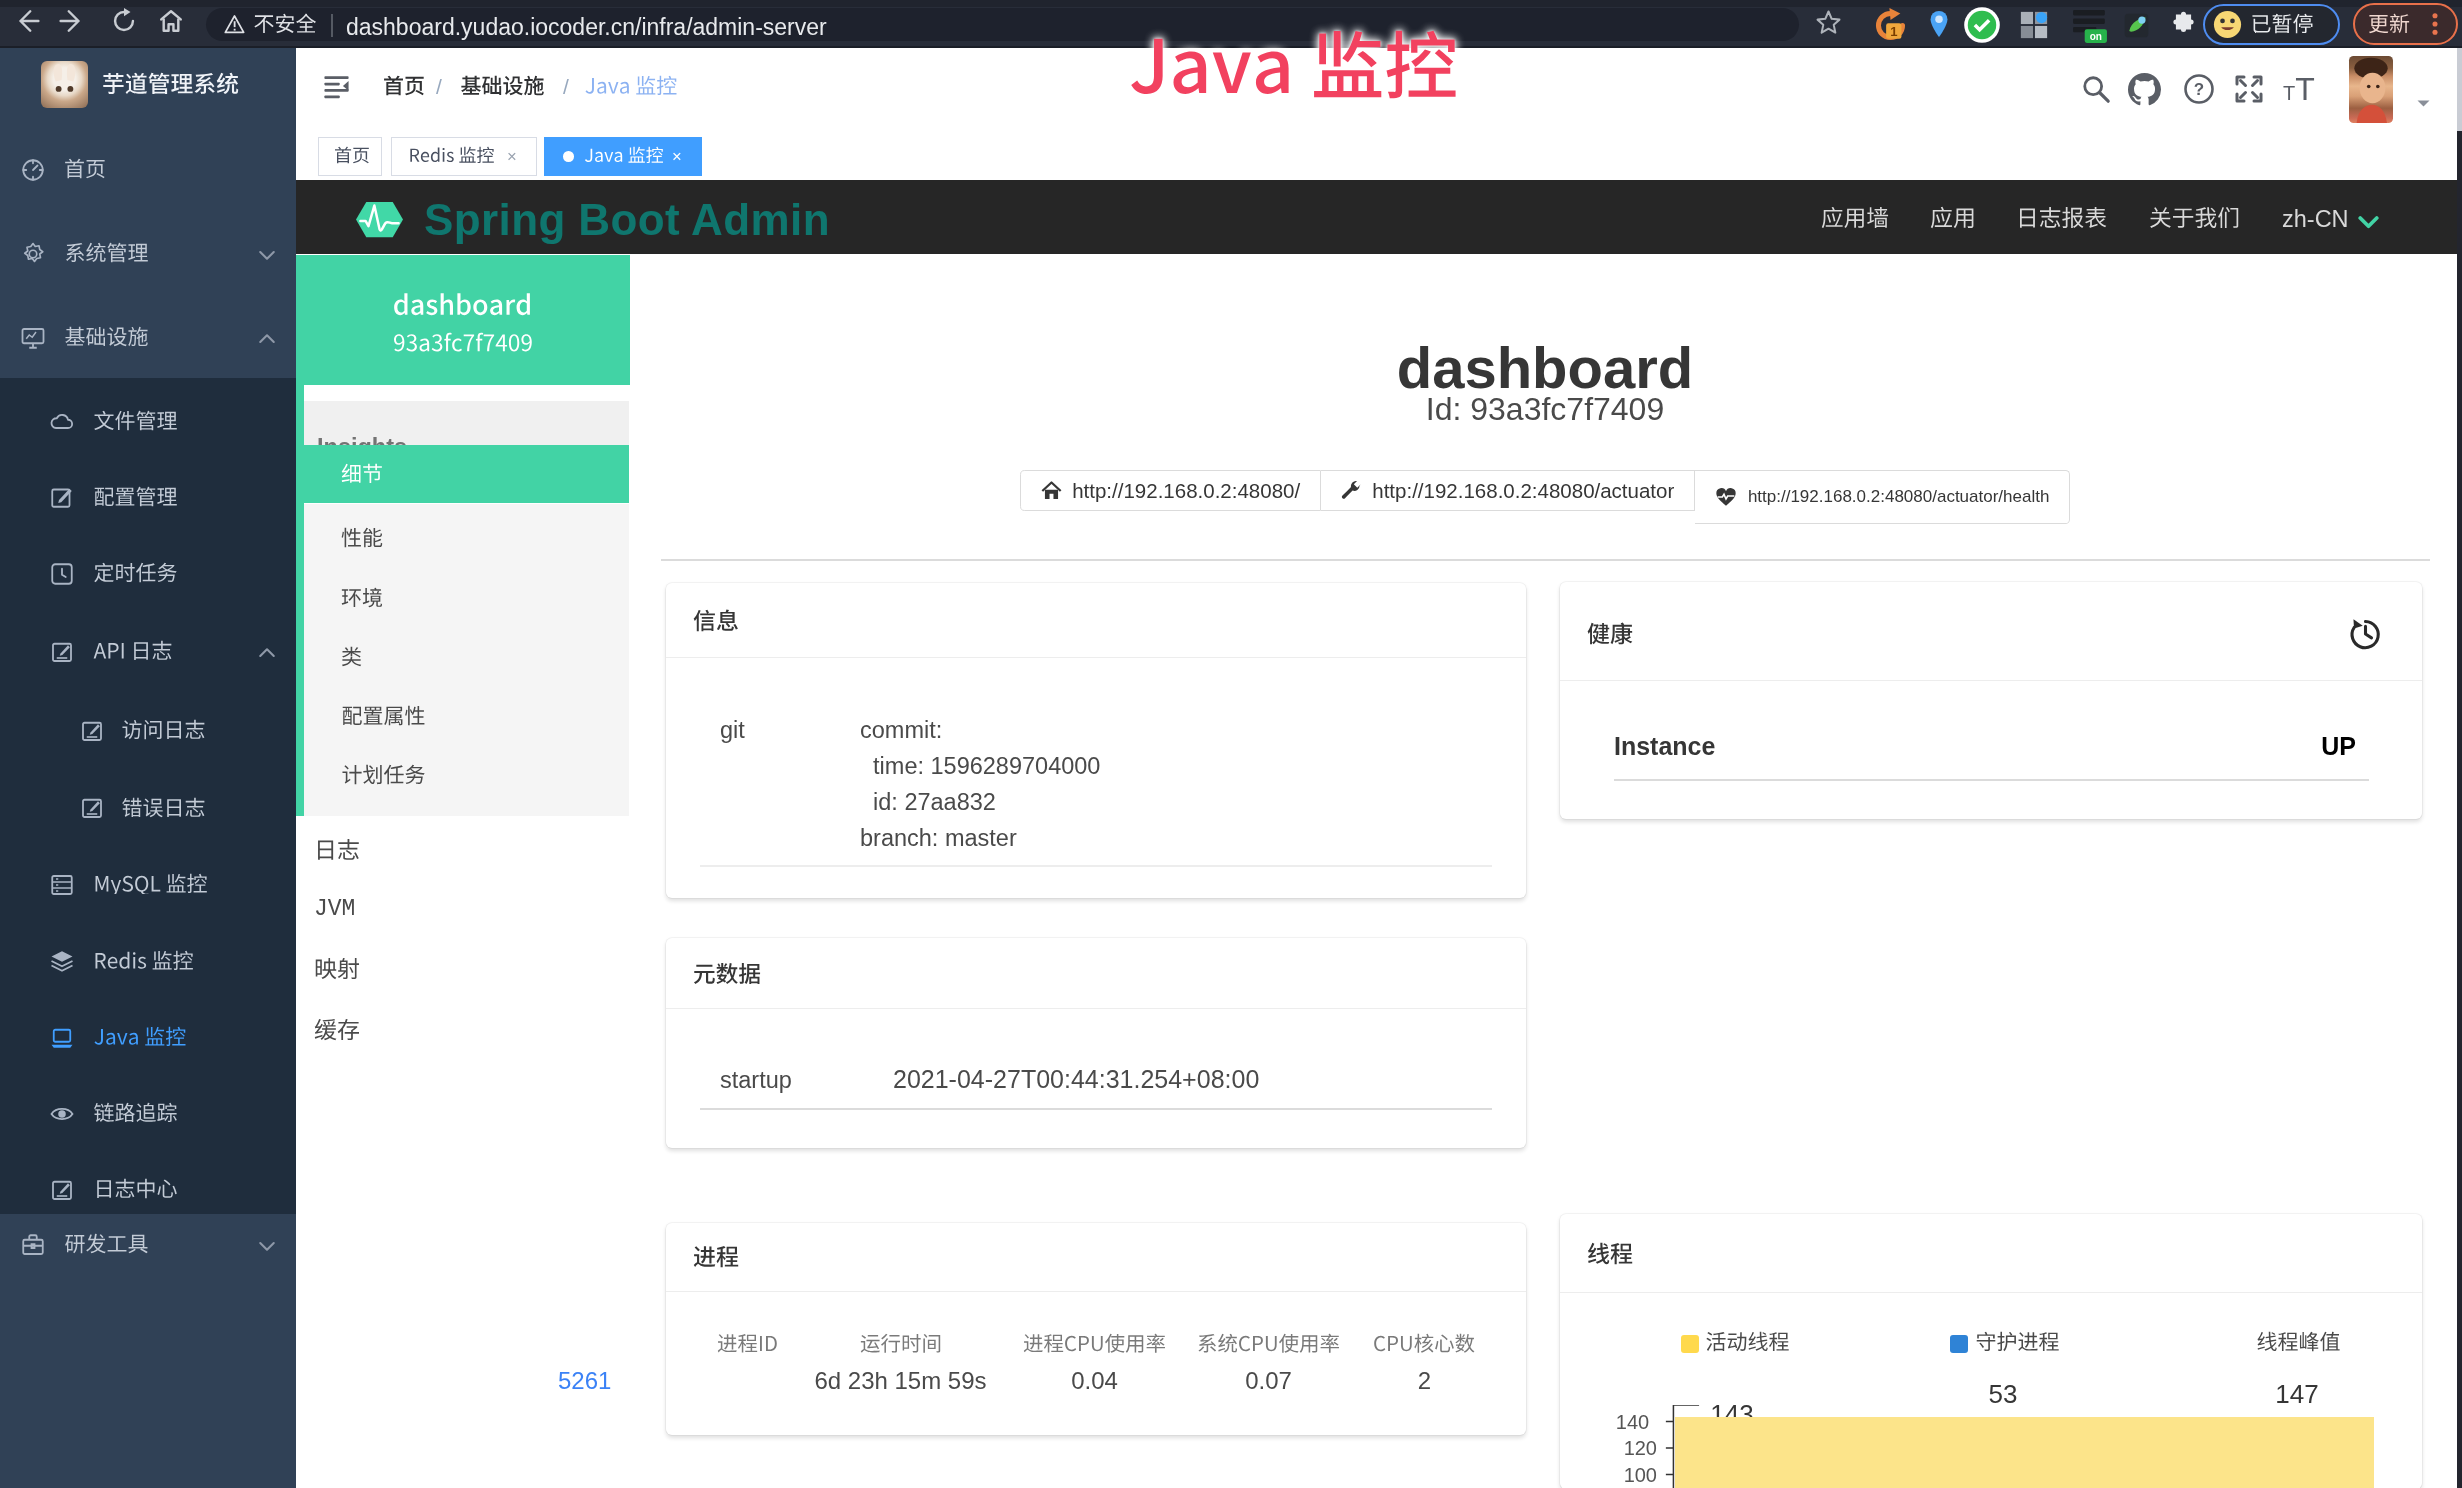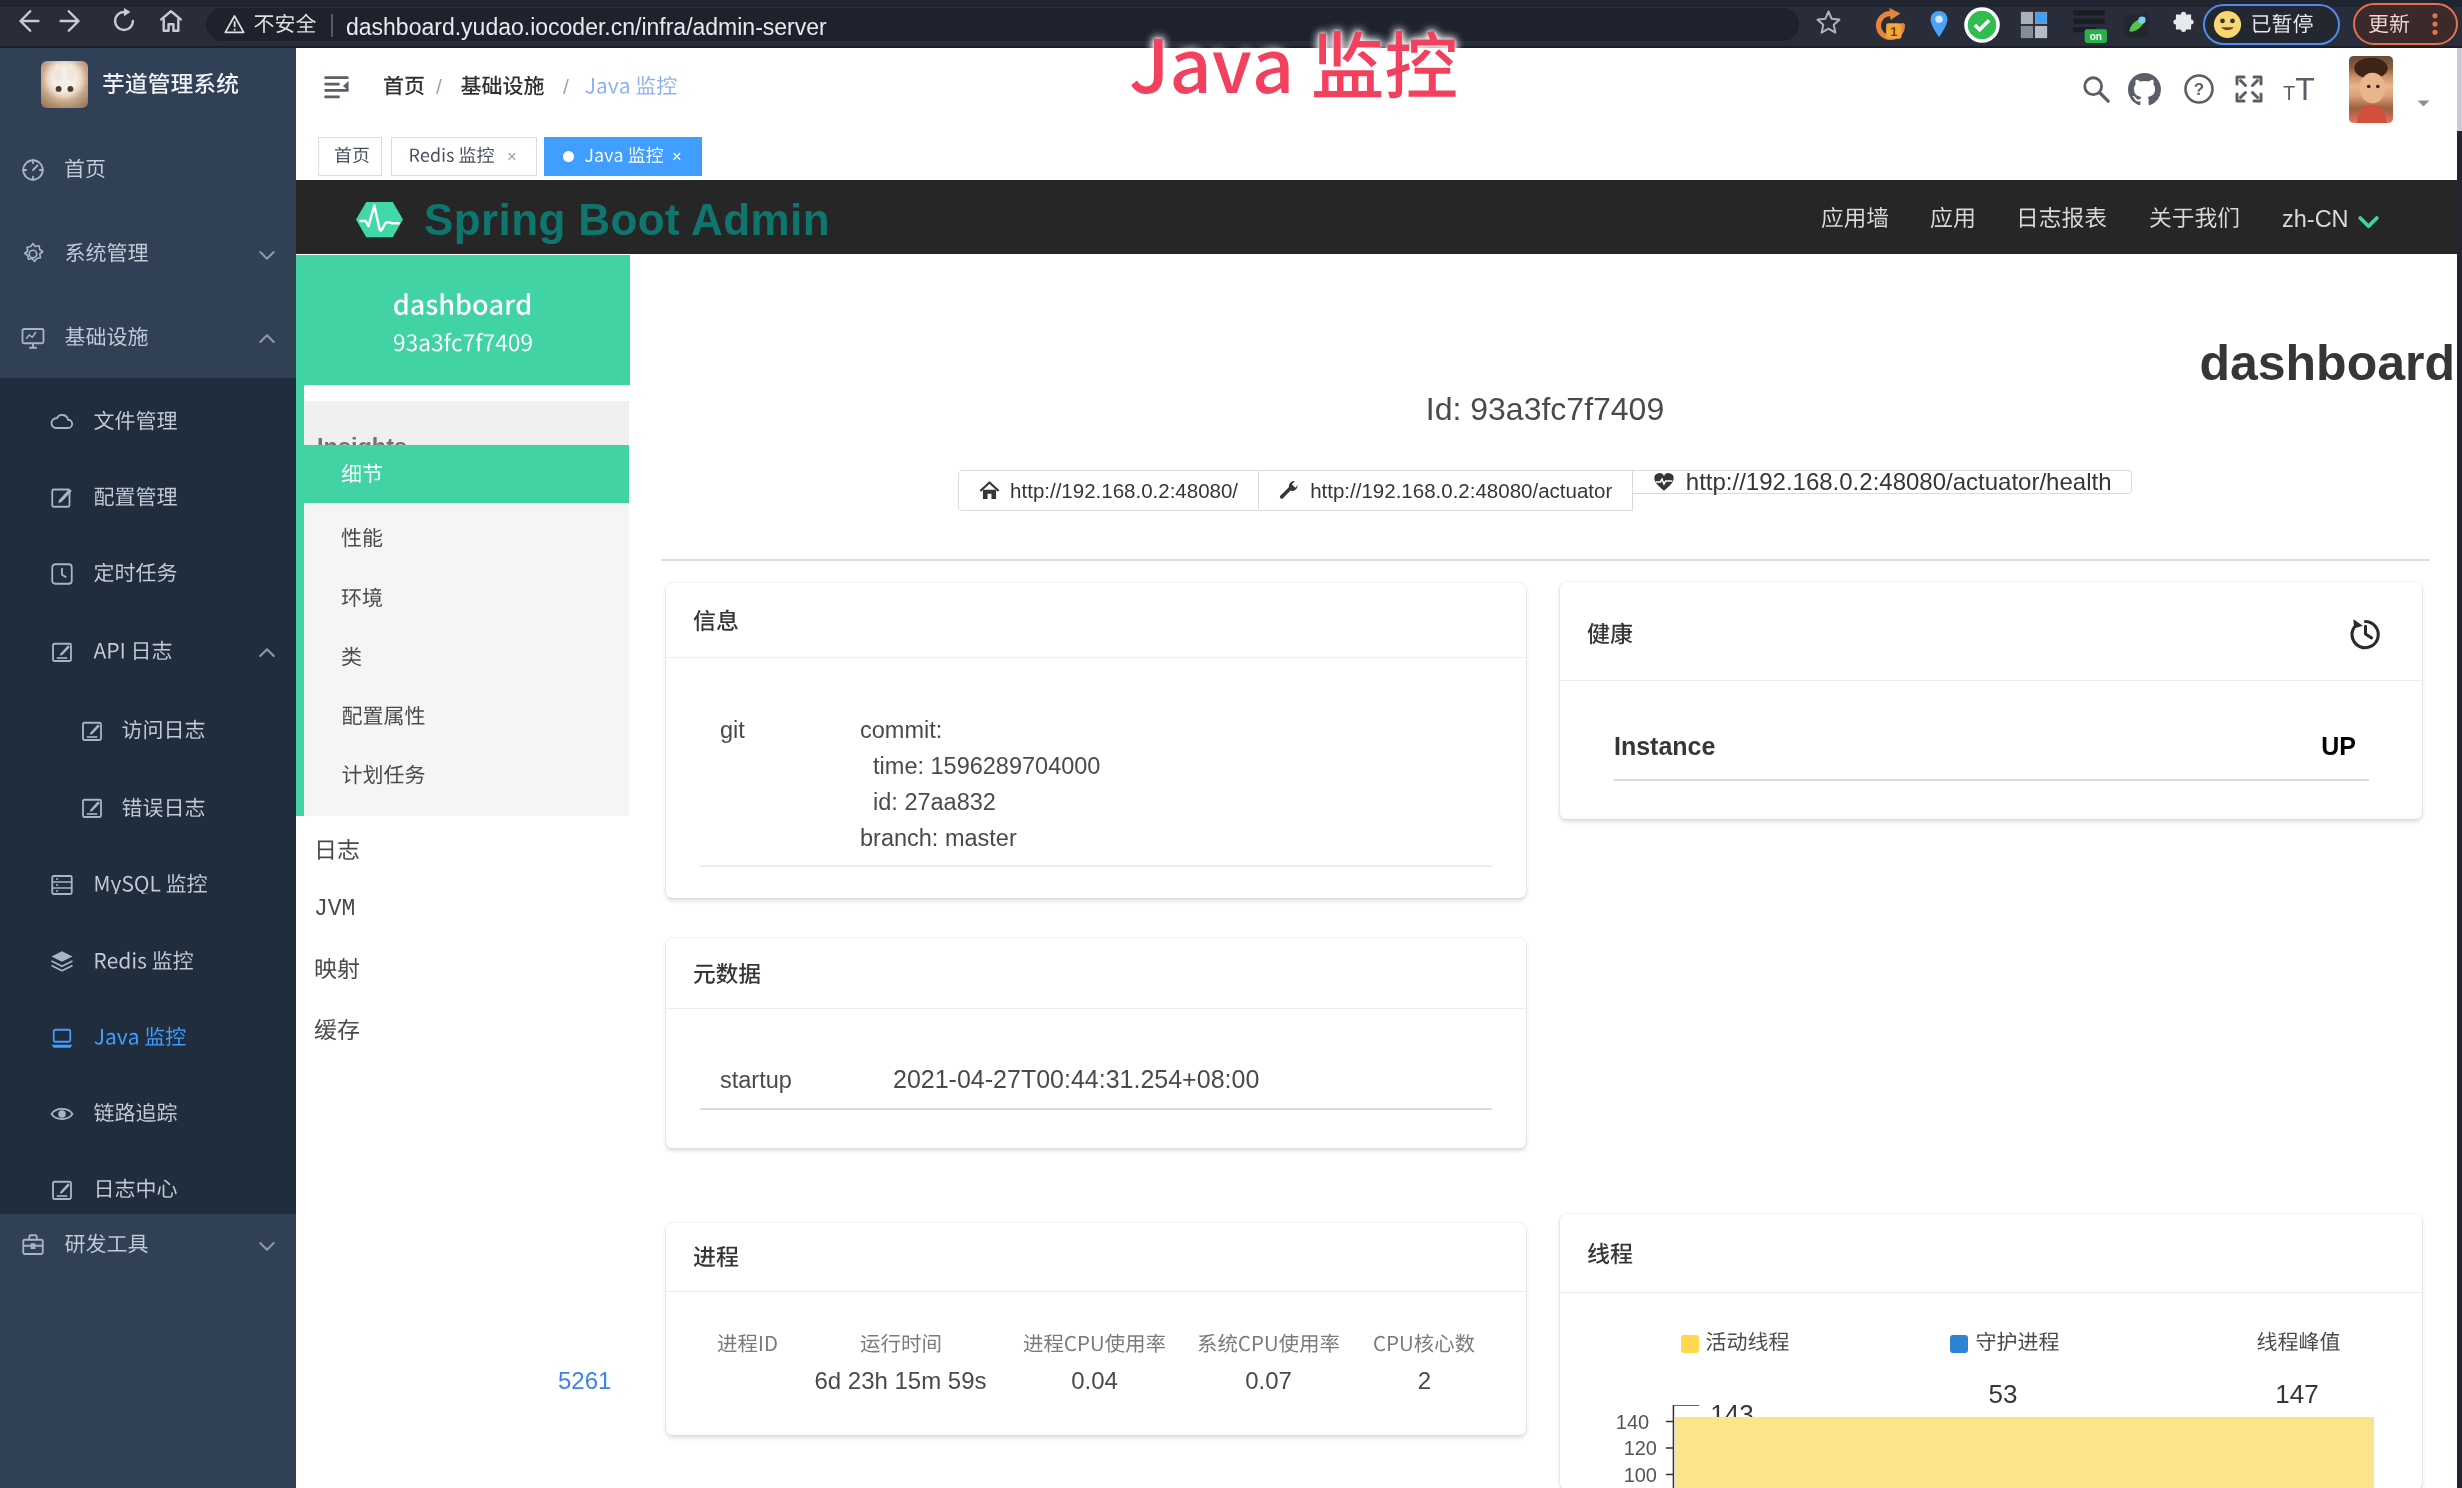--- a/index.html
+++ b/index.html
@@ -343,31 +343,31 @@
 <svg style="position:absolute;left:314px;top:838px;" width="46" height="23" viewBox="0 -880 2000 1000" fill="#4a4a4a">
     <path d="M253 -352H752V-71H253ZM253 -426V-697H752V-426ZM176 -772V69H253V4H752V64H832V-772Z M1270 -256V-38C1270 44 1301 66 1416 66C1440 66 1618 66 1644 66C1741 66 1765 33 1776 -98C1755 -103 1724 -113 1707 -126C1702 -19 1693 -2 1639 -2C1600 -2 1450 -2 1420 -2C1356 -2 1345 -9 1345 -39V-256ZM1378 -316C1460 -268 1556 -194 1601 -143L1656 -194C1608 -246 1510 -315 1430 -361ZM1744 -232C1794 -147 1850 -33 1873 36L1946 5C1921 -62 1862 -174 1812 -257ZM1150 -247C1130 -169 1095 -68 1050 -5L1117 30C1162 -36 1196 -143 1217 -224ZM1459 -840V-696H1056V-624H1459V-454H1121V-383H1886V-454H1537V-624H1947V-696H1537V-840Z"></path>
   </svg>
 <svg style="position:absolute;left:314px;top:957px;" width="46" height="23" viewBox="0 -880 2000 1000" fill="#4a4a4a">
     <path d="M630 -835V-680H438V-349H371V-280H614C586 -159 513 -54 326 22C342 35 363 62 373 78C553 3 635 -102 672 -221C721 -81 801 24 920 83C931 64 952 36 969 22C846 -30 764 -139 721 -280H966V-349H908V-680H699V-835ZM506 -349V-611H630V-454C630 -418 629 -383 625 -349ZM838 -349H695C698 -383 699 -418 699 -454V-611H838ZM270 -410V-178H145V-410ZM270 -476H145V-699H270ZM76 -767V-28H145V-110H340V-767Z M1533 -421C1583 -349 1632 -250 1650 -185L1714 -214C1693 -279 1644 -375 1591 -447ZM1191 -529H1390V-446H1191ZM1191 -586V-668H1390V-586ZM1191 -390H1390V-305H1191ZM1052 -305V-238H1307C1237 -148 1136 -70 1031 -20C1046 -8 1072 20 1082 34C1197 -29 1310 -124 1388 -238H1390V-4C1390 10 1385 15 1370 15C1355 16 1307 17 1256 15C1265 33 1276 63 1280 81C1350 81 1396 79 1424 69C1450 57 1460 36 1460 -4V-728H1298C1311 -758 1327 -795 1340 -830L1263 -841C1256 -808 1242 -763 1228 -728H1123V-305ZM1778 -836V-609H1498V-537H1778V-14C1778 4 1771 8 1753 9C1737 10 1681 10 1619 8C1630 28 1641 60 1645 79C1727 80 1777 78 1807 65C1837 54 1849 33 1849 -14V-537H1958V-609H1849V-836Z"></path>
   </svg>
 <svg style="position:absolute;left:314px;top:1018px;" width="46" height="23" viewBox="0 -880 2000 1000" fill="#4a4a4a">
     <path d="M35 -52 52 22C141 -10 260 -51 373 -91L361 -151C239 -113 116 -75 35 -52ZM599 -718C611 -674 622 -616 626 -582L690 -597C685 -629 672 -685 659 -728ZM879 -833C762 -807 549 -790 375 -784C382 -768 391 -743 392 -726C569 -730 786 -747 923 -777ZM56 -424C71 -431 95 -437 218 -451C174 -388 134 -338 116 -318C85 -282 61 -257 40 -252C48 -234 59 -199 63 -184C84 -196 118 -205 368 -256C366 -272 365 -300 366 -320L169 -284C247 -372 324 -480 388 -589L325 -627C306 -590 284 -553 262 -518L135 -507C194 -593 253 -703 298 -810L224 -839C183 -720 111 -591 88 -558C67 -524 49 -501 31 -497C40 -477 52 -440 56 -424ZM420 -697C438 -657 458 -603 467 -570L528 -591C519 -622 497 -674 478 -713ZM840 -739C819 -689 781 -619 747 -570H390V-508H511L504 -429H350V-365H495C471 -220 418 -63 283 26C300 38 323 61 333 78C426 13 484 -79 520 -179C552 -131 590 -88 635 -52C576 -16 507 8 432 25C445 38 466 66 473 82C554 62 628 32 692 -11C759 32 839 64 927 83C937 63 958 34 974 19C891 4 815 -22 750 -57C811 -113 858 -186 888 -281L846 -300L832 -297H554L567 -365H952V-429H576L584 -508H940V-570H820C849 -614 883 -667 911 -716ZM559 -239H800C775 -180 738 -132 693 -93C636 -134 591 -183 559 -239Z M1613 -349V-266H1335V-196H1613V-10C1613 4 1610 8 1592 9C1574 10 1514 10 1448 8C1458 29 1468 58 1471 79C1557 79 1613 79 1647 68C1680 56 1689 35 1689 -9V-196H1957V-266H1689V-324C1762 -370 1840 -432 1894 -492L1846 -529L1831 -525H1420V-456H1761C1718 -416 1663 -375 1613 -349ZM1385 -840C1373 -797 1359 -753 1342 -709H1063V-637H1311C1246 -499 1153 -370 1031 -284C1043 -267 1061 -235 1069 -216C1112 -247 1152 -282 1188 -320V78H1264V-411C1316 -481 1358 -557 1394 -637H1939V-709H1424C1438 -746 1451 -784 1462 -821Z"></path>
   </svg>
 <div style="position:absolute;left:314px;top:896px;font-size:23px;color:#4a4a4a;font-family:Liberation Mono, monospace;">JVM</div>
-<div style="position:absolute;left:635px;top:334px;width:1820px;text-align:right;font-size:50px;font-weight:bold;color:#363636;">dashboard</div>
+<div style="position:absolute;left:635px;top:334px;width:1820px;text-align:center;font-size:58px;font-weight:bold;color:#363636;">dashboard</div>
 <div style="position:absolute;left:635px;top:391px;width:1820px;text-align:center;font-size:32px;color:#4a4a4a;">Id: 93a3fc7f7409</div>
 <div style="position:absolute;left:635px;top:470px;width:1820px;display:flex;justify-content:center;">
 <div style="display:flex;align-items:center;height:41px;border:1.5px solid #dbdbdb;background:#fff;padding:0 20px;font-size:20.5px;color:#363636;border-radius:4.6px 0 0 4.6px;"><svg width="21" height="20" viewBox="0 0 32 30" style="margin-right:10.6px;flex:none">
         <path d="M2 15 L16 2 L30 15" stroke="#363636" stroke-width="3.4" fill="none" stroke-linejoin="round"></path>
         <path d="M6 13 V27 H13 V19 H19 V27 H26 V13" fill="#363636"></path>
       </svg>http://192.168.0.2:48080/</div>
 <div style="display:flex;align-items:center;height:41px;border:1.5px solid #dbdbdb;background:#fff;padding:0 20px;font-size:20.5px;color:#363636;border-left:none;"><svg width="20.5" height="20.5" viewBox="0 0 32 32" style="margin-right:10.6px;flex:none">
         <path d="M29 9a8 8 0 0 1-10.9 7.4L9.6 25l-3.3 3.3a2.8 2.8 0 0 1-4-4L10 16.6 15.6 11A8 8 0 0 1 25 1.6L20 6.5 25.4 12 30.3 7A8 8 0 0 1 29 9z" fill="#363636"></path>
       </svg>http://192.168.0.2:48080/actuator</div>
-<div style="display:flex;align-items:center;height:24px;border:1.5px solid #dbdbdb;background:#fff;padding:0 20px;font-size:24px;color:#363636;border-left:none;border-radius:0 4.6px 4.6px 0;"><svg width="22" height="20" viewBox="0 0 33 30" style="margin-right:10.6px;flex:none">
+<div style="display:flex;align-items:center;height:54px;border:1.5px solid #dbdbdb;background:#fff;padding:0 20px;font-size:17px;color:#363636;border-left:none;border-radius:0 4.6px 4.6px 0;"><svg width="22" height="20" viewBox="0 0 33 30" style="margin-right:10.6px;flex:none">
         <path d="M16.5 28 C8 21 2 15.5 2 9.5 A7.5 7.5 0 0 1 16.5 6.5 A7.5 7.5 0 0 1 31 9.5 C31 15.5 25 21 16.5 28 Z" fill="#363636"></path>
         <path d="M4 15 h7 l2.5-4 3 7 2.5-4.5 h10" stroke="#fff" stroke-width="2.4" fill="none"></path>
       </svg>http://192.168.0.2:48080/actuator/health</div>
 </div>
 <div style="position:absolute;left:661px;top:559px;width:1769px;height:1.5px;background:#dbdbdb;"></div>
 <div style="position:absolute;background:#fff;border-radius:6px;box-shadow:0 2.3px 4.6px rgba(10,10,10,.13),0 0 0 0.8px rgba(10,10,10,.05);left:666px;top:583px;width:860px;height:315px;"></div>
 <div style="position:absolute;left:666px;top:583px;width:860px;height:75px;border-bottom:1.5px solid #ededed;"></div>
 <svg style="position:absolute;left:693px;top:609px;" width="46" height="23" viewBox="0 -880 2000 1000" fill="#363636">
     <path d="M383 -536V-460H877V-536ZM383 -393V-317H877V-393ZM369 -245V83H450V48H804V80H888V-245ZM450 -29V-168H804V-29ZM540 -814C566 -774 594 -720 609 -683H311V-605H953V-683H624L694 -714C680 -750 649 -804 621 -845ZM247 -840C198 -693 116 -547 28 -451C44 -430 70 -381 79 -360C108 -393 137 -431 164 -473V87H251V-625C282 -687 309 -751 331 -815Z M1279 -545H1714V-479H1279ZM1279 -410H1714V-343H1279ZM1279 -679H1714V-615H1279ZM1258 -204V-52C1258 40 1291 67 1418 67C1444 67 1604 67 1631 67C1735 67 1764 35 1776 -99C1750 -104 1710 -117 1689 -133C1684 -34 1676 -20 1625 -20C1587 -20 1454 -20 1425 -20C1364 -20 1353 -24 1353 -53V-204ZM1754 -194C1799 -129 1845 -41 1862 16L1951 -23C1934 -81 1884 -166 1838 -229ZM1138 -212C1115 -147 1077 -61 1039 -5L1126 36C1161 -22 1196 -112 1221 -177ZM1417 -239C1466 -192 1521 -125 1544 -80L1622 -127C1598 -168 1547 -227 1500 -270H1810V-753H1521C1535 -778 1552 -808 1566 -838L1453 -855C1447 -826 1433 -786 1421 -753H1188V-270H1471Z"></path>
   </svg>

